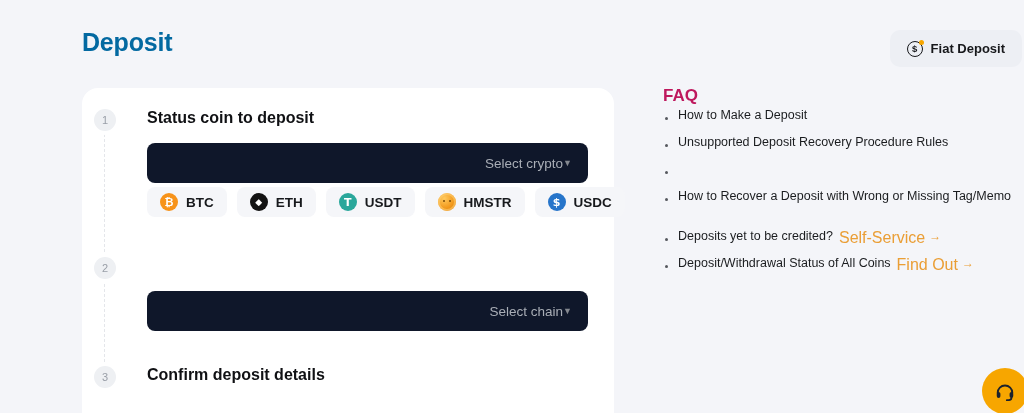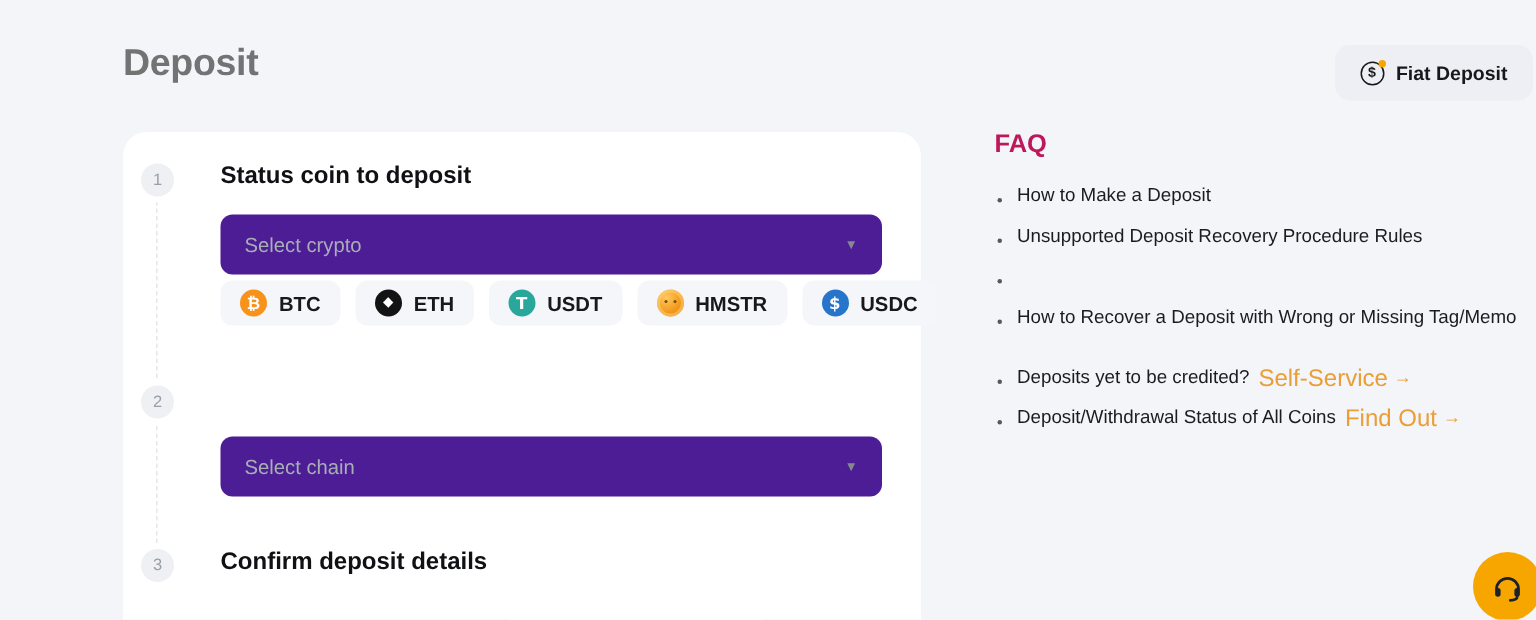--- a/index.html
+++ b/index.html
@@ -6,21 +6,21 @@
   html, body { width: 1024px; height: 413px; }
   body {
     position: relative;
     overflow: hidden;
     background: #f4f5f9;
     font-family: "Liberation Sans", "DejaVu Sans", sans-serif;
     color: #121418;
   }
   .page-title {
     position: absolute; left: 82px; top: 28px;
-    font-size: 25px; font-weight: 700; letter-spacing: -0.2px; color: #737373;
+    font-size: 25px; font-weight: 700; letter-spacing: -0.2px; color: #0369a1;
   }
   .fiat-btn {
     position: absolute; right: 2px; top: 30px; height: 37px;
     display: flex; align-items: center; gap: 8px;
     padding: 0 17px; border: none; border-radius: 10px;
     background: #edeff4; cursor: pointer;
     font-family: inherit; font-size: 13px; font-weight: 700; color: #17181b;
   }
   .fiat-coin {
     position: relative; width: 16px; height: 16px; border-radius: 50%;
@@ -44,22 +44,22 @@
     background: #eef0f3; color: #999ea7; font-size: 11px;
     display: flex; align-items: center; justify-content: center;
     box-shadow: 0 0 0 4px #ffffff;
   }
   .step-title {
     position: absolute; left: 65px;
     font-size: 16px; font-weight: 700; color: #101114;
   }
   .select {
     position: absolute; left: 65px; width: 441px; height: 40px;
-    background: #4c1d95; border-radius: 8px; cursor: pointer;
-    display: flex; align-items: center; justify-content: space-between;
+    background: #0f172a; border-radius: 8px; cursor: pointer;
+    display: flex; align-items: center; justify-content: flex-end;
     padding: 0 16px;
   }
   .select .placeholder { font-size: 13.5px; color: #a9aeb6; }
   .select .caret { font-size: 9px; color: #84888f; }
   .chips {
     position: absolute; left: 65px; top: 99px;
     display: flex; gap: 10px;
   }
   .chip {
     height: 30px; display: flex; align-items: center; gap: 8px;
@@ -79,21 +79,21 @@
     position: relative;
   }
   .coin-ic.hmstr::before, .coin-ic.hmstr::after {
     content: ""; position: absolute; top: 7px; width: 2px; height: 2px;
     border-radius: 50%; background: #7a4a07;
   }
   .coin-ic.hmstr::before { left: 5px; }
   .coin-ic.hmstr::after { right: 5px; }
   .faq { position: absolute; left: 663px; top: 86px; width: 352px; }
   .faq-title { font-size: 17px; font-weight: 700; color: #be185d; }
-  .faq-list { margin-top: 17px; }
+  .faq-list { margin-top: 2px; }
   .faq-item {
     display: flex; align-items: flex-start; height: 27px; cursor: pointer;
     font-size: 12.5px; color: #1a1c1f;
   }
   .faq-item .dot {
     width: 3px; height: 3px; border-radius: 50%; background: #55585e;
     margin: 9px 10px 0 2px; flex: 0 0 auto;
   }
   .faq-actions { margin-top: 13px; }
   .faq-action {

